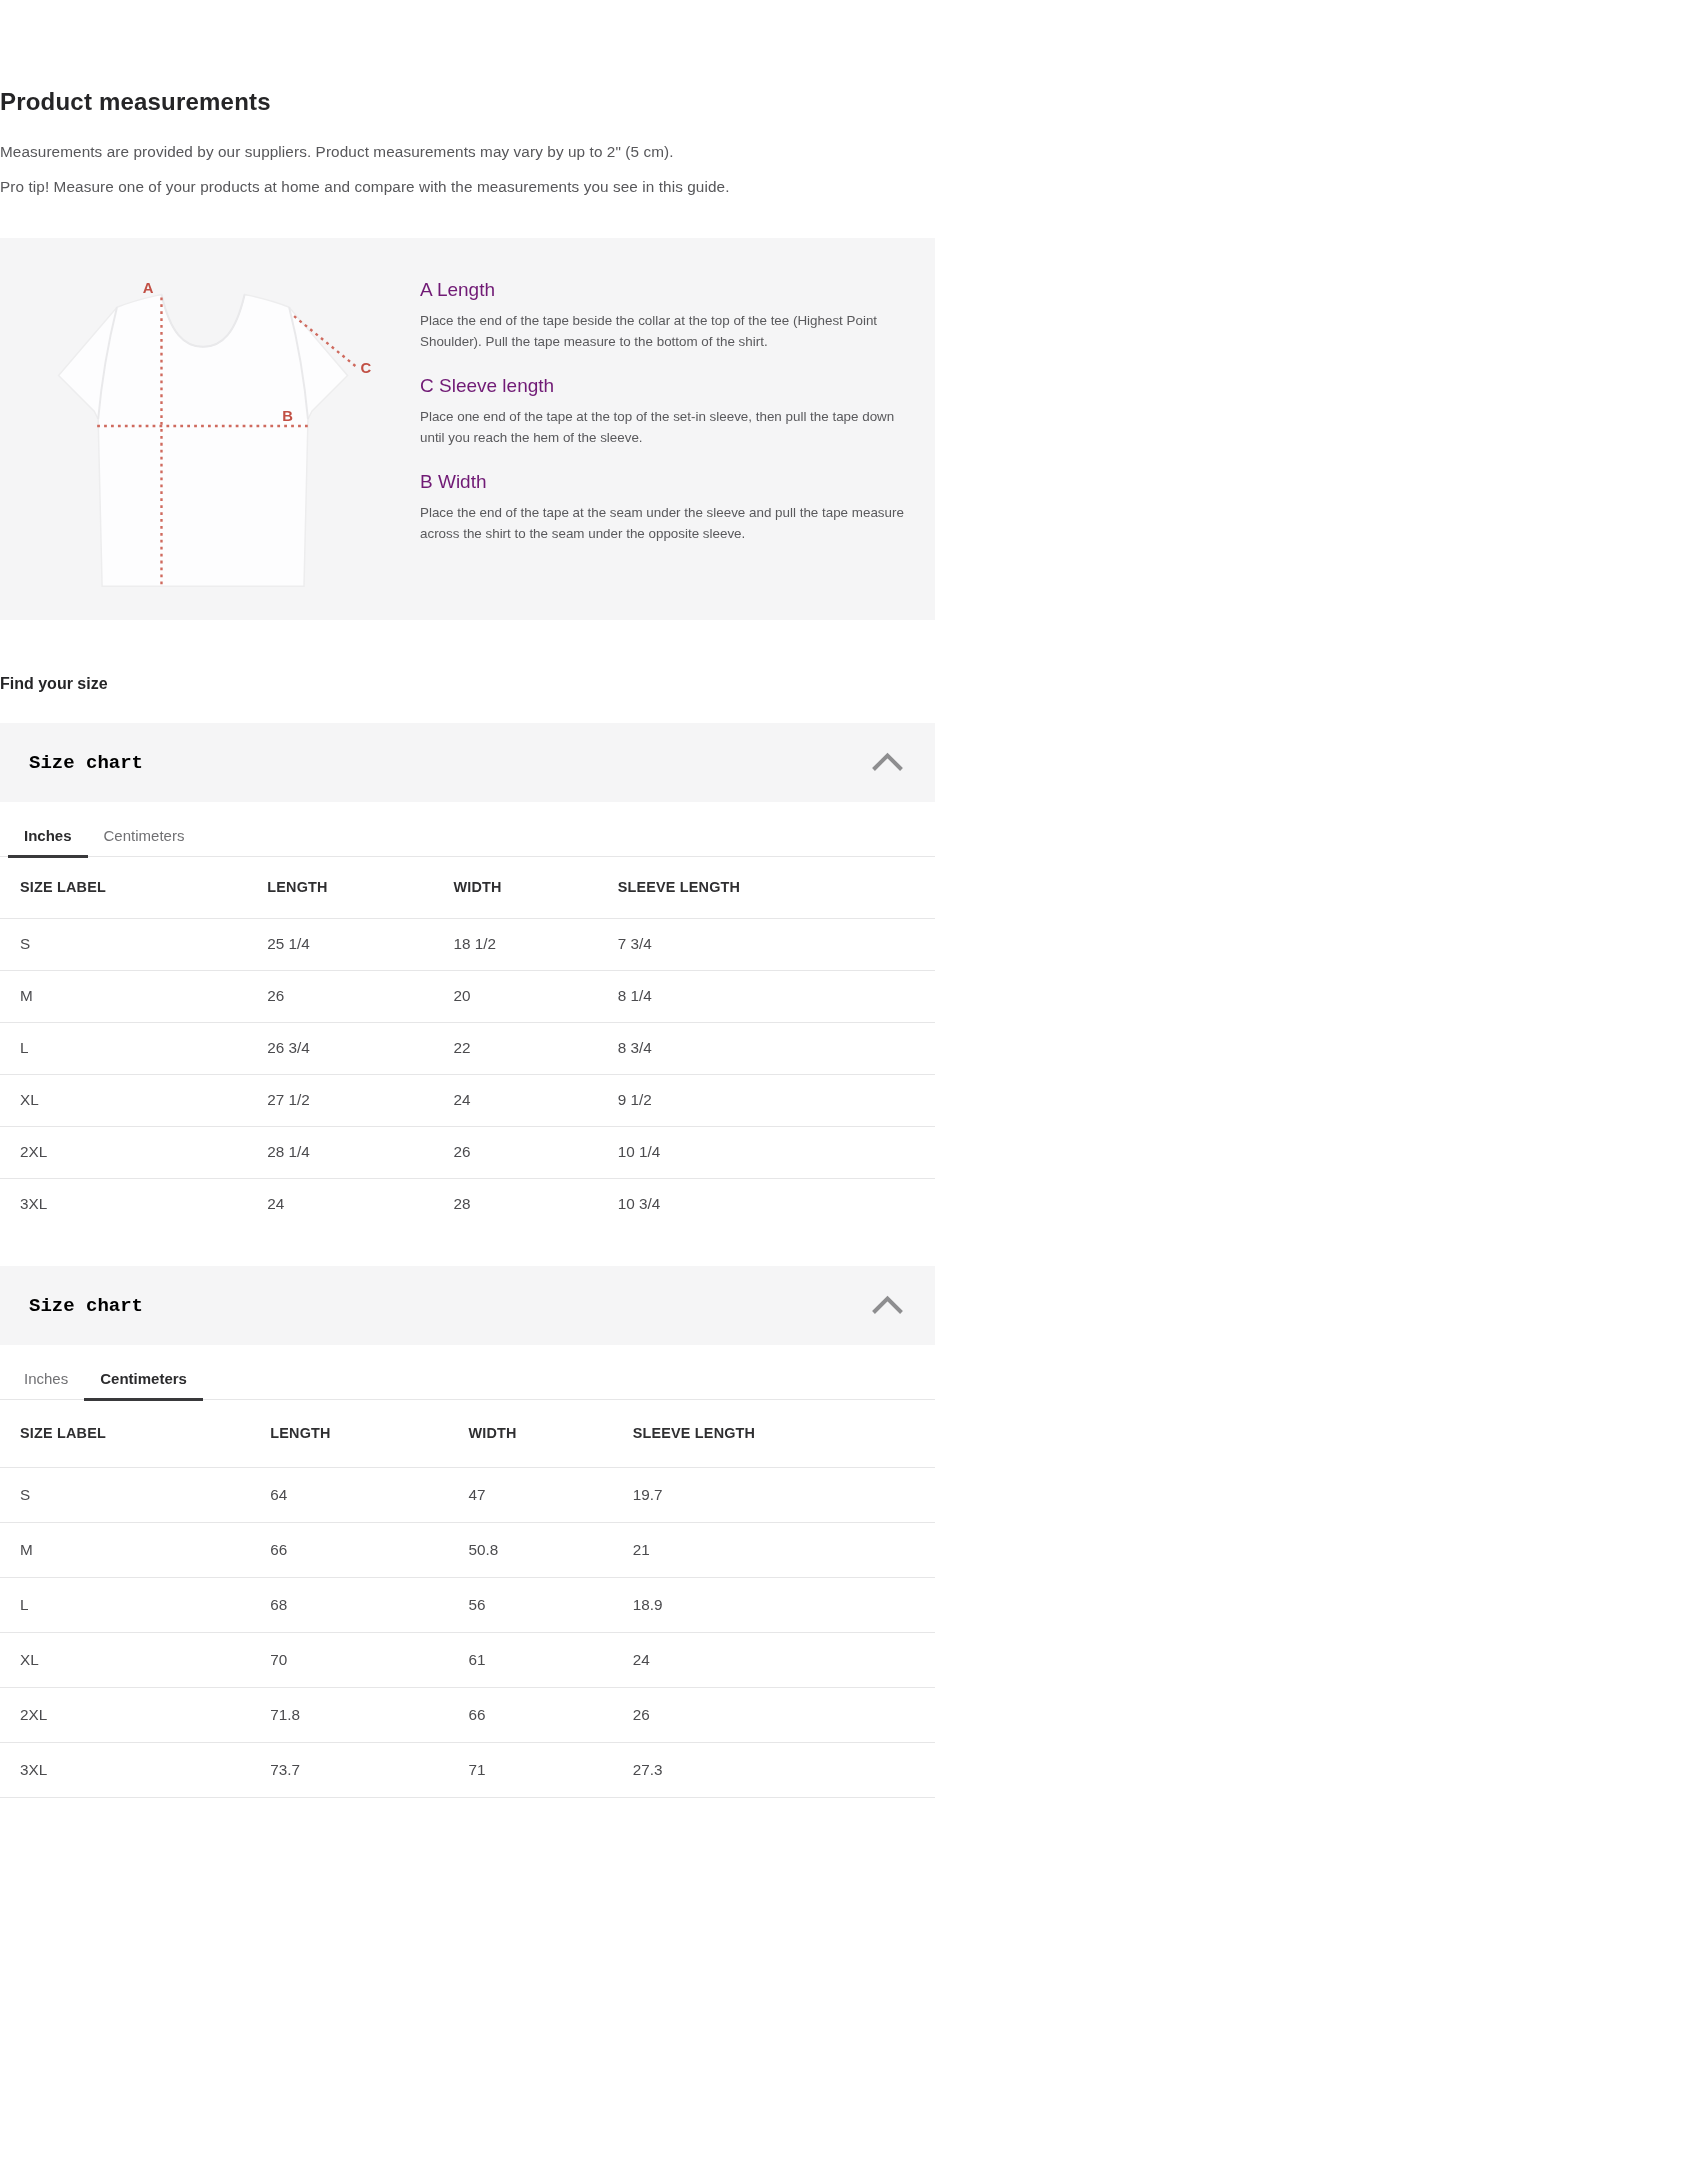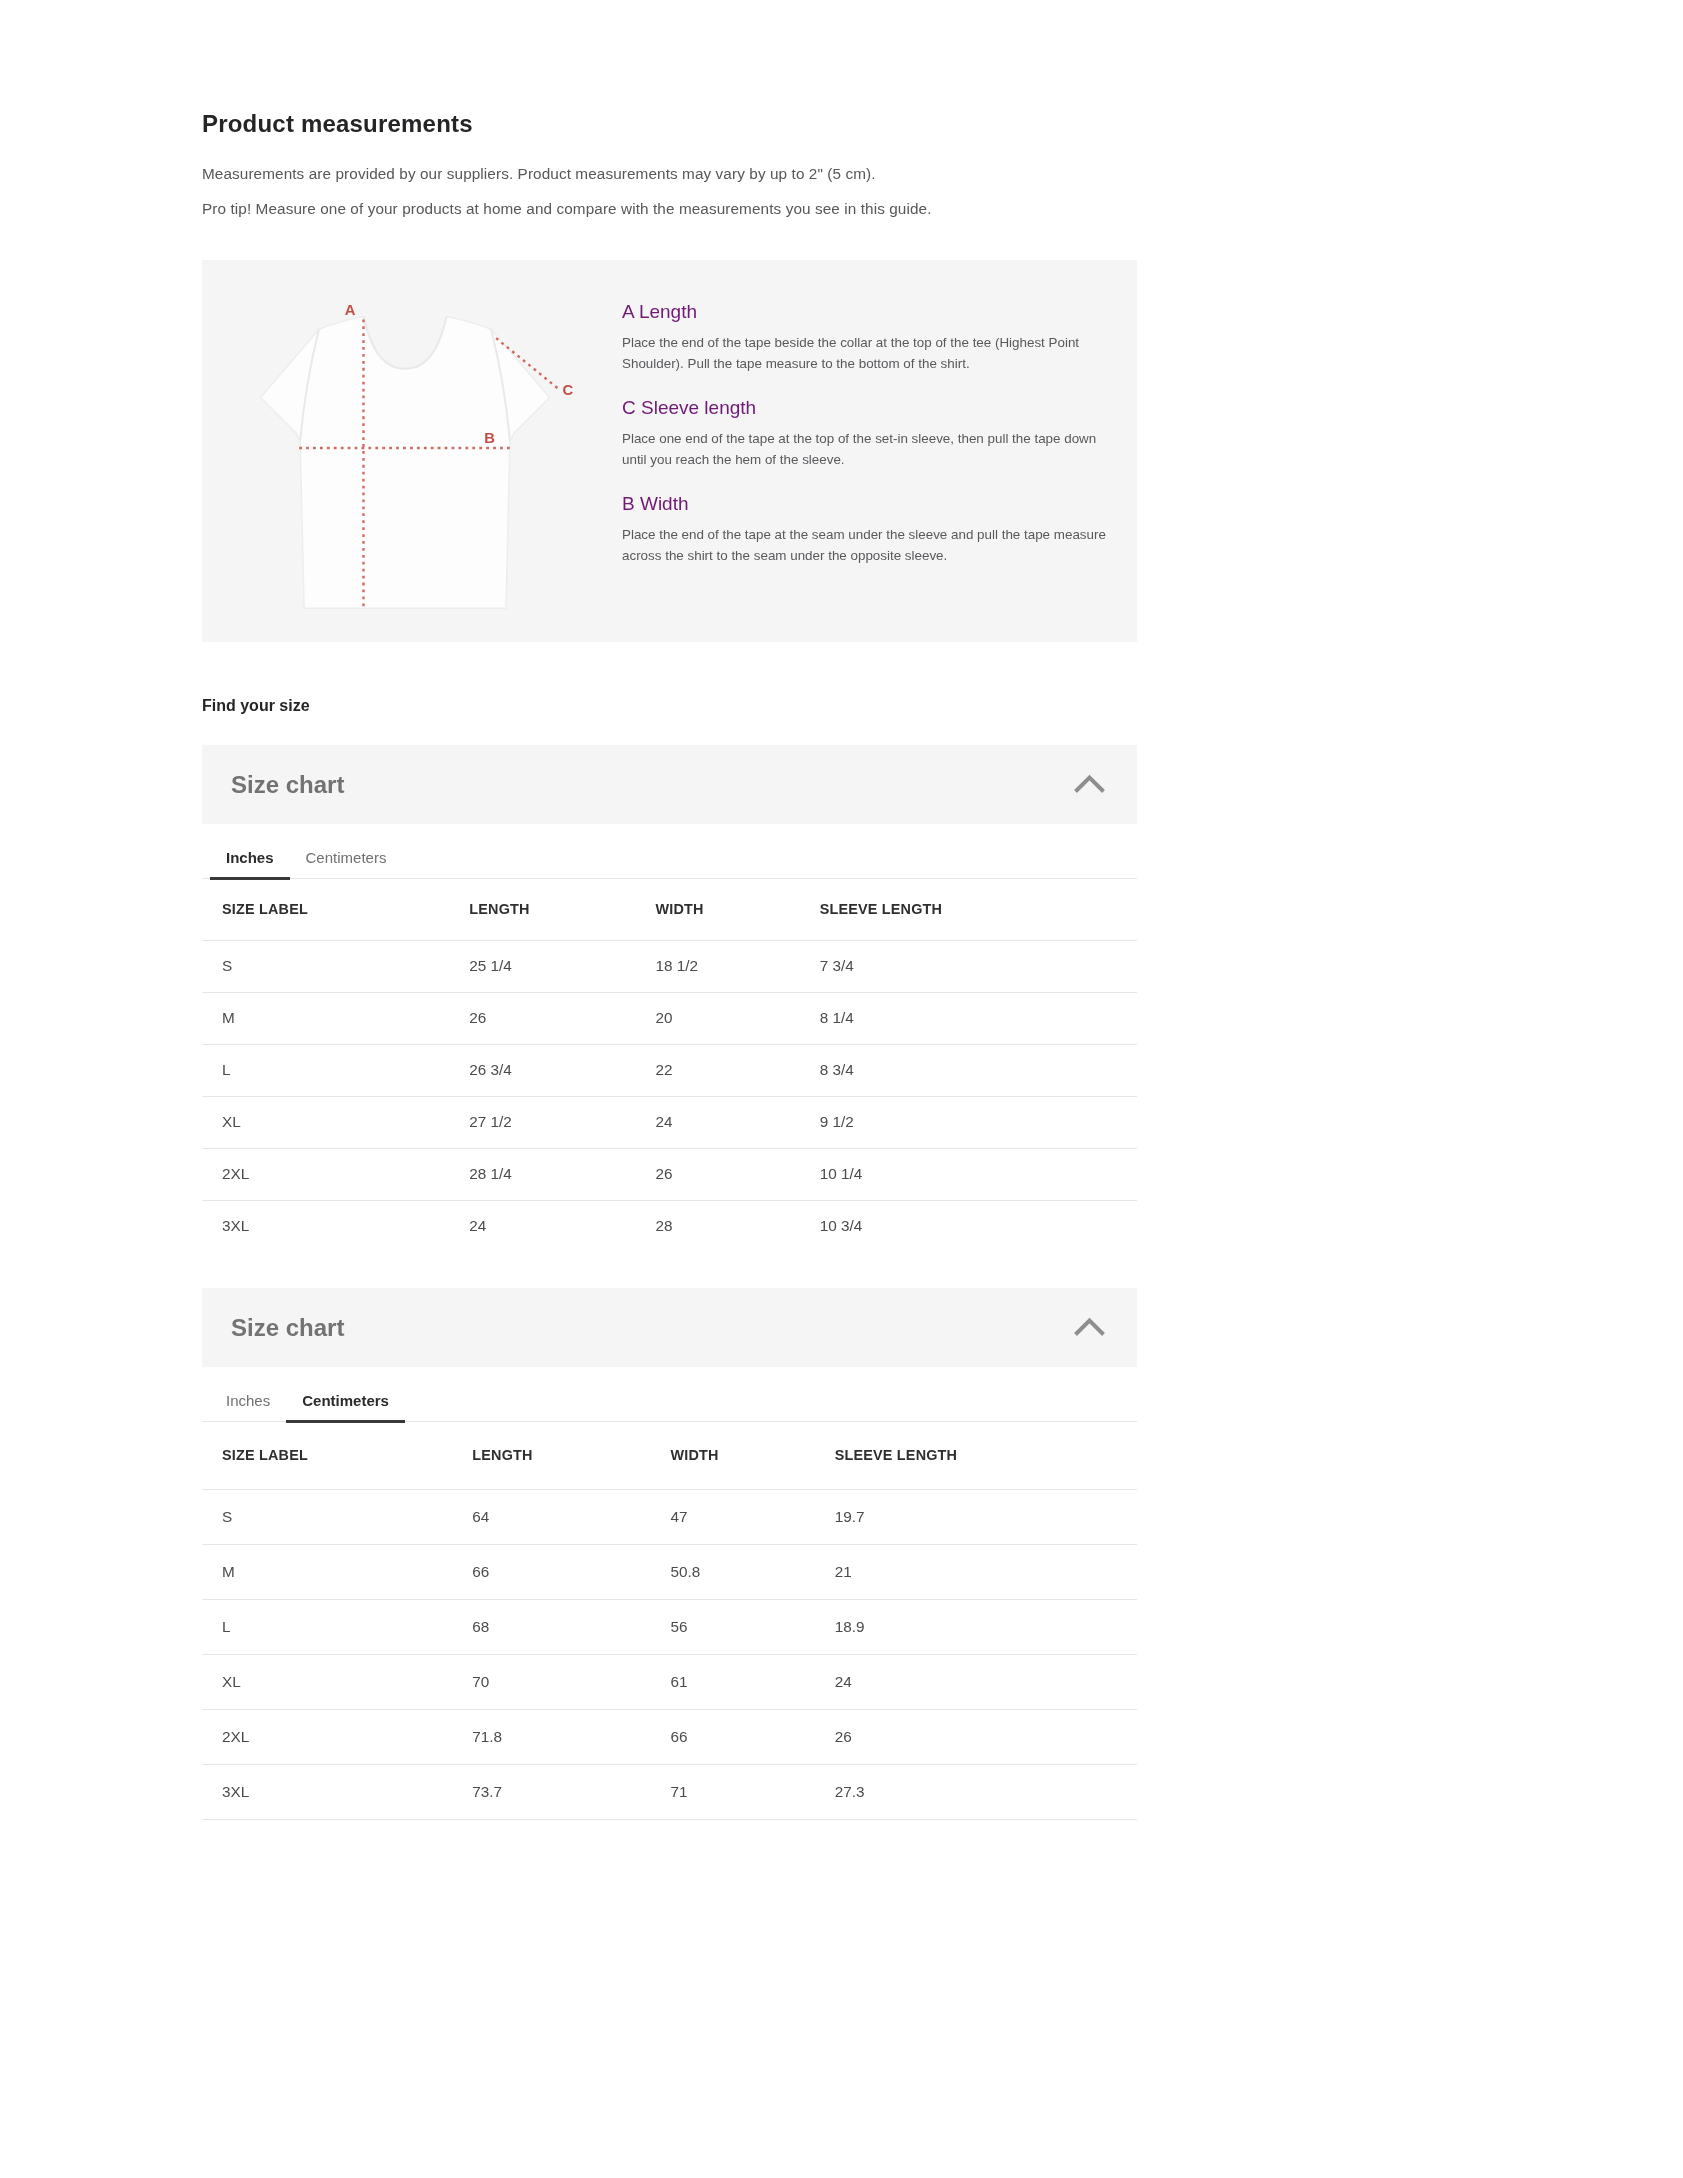--- a/index.html
+++ b/index.html
@@ -10,21 +10,21 @@
     overflow:hidden;
     -webkit-font-smoothing:antialiased;
   }
   :root {
     --accent:#cf6a5e;
     --accent-dark:#c14f44;
     --panel-bg:#f5f5f6;
     --tab-underline:#39393b;
     --border:#e6e6e7;
   }
-  .container { width:935px; margin-left:202px; padding-top:110px; }
+  .container { width:935px; padding-top:88px; }
 
   h1.page-title { font-size:24px; line-height:28px; font-weight:bold; color:#252527; letter-spacing:0.2px; }
   p.intro  { margin-top:27px; font-size:15.3px; color:#57575a; letter-spacing:0.1px; }
   p.protip { margin-top:17px; }
 
   .panel { margin-top:42px; height:382px; background:var(--panel-bg); display:flex; }
   .panel-diagram { width:416px; height:382px; flex:none; }
   .panel-info { padding:41px 30px 0 4px; width:519px; }
   .measure-item { margin-bottom:23px; }
   .info-title { font-size:19px; font-weight:normal; color:#701a75; margin-bottom:9px; }
@@ -33,21 +33,21 @@
   h2.find-size { margin-top:51px; font-size:16px; line-height:26px; font-weight:bold; color:#252527; }
 
   #charts > .chart-section { margin-top:26px; }
   #charts > .chart-section + .chart-section { margin-top:36px; }
 
   .chart-header {
     height:79px; background:var(--panel-bg);
     display:flex; align-items:center; justify-content:space-between;
     padding:0 26px 0 29px;
   }
-  .chart-title { font-size:24px; font-weight:bold; color:#737373; }
+  .chart-title { font-size:19px; font-weight:bold; color:#000000;font-family:Liberation Mono, monospace; }
   .chevron-btn { background:none; border:none; cursor:pointer; padding:4px; line-height:0; }
 
   .tabs { display:flex; border-bottom:1px solid var(--border); padding-left:8px; }
   .tab {
     display:inline-block; padding:25px 16px 12px;
     font-size:15px; color:#707073; cursor:pointer;
   }
   .tab.active {
     color:#2b2b2d; font-weight:bold;
     border-bottom:3px solid var(--tab-underline);

